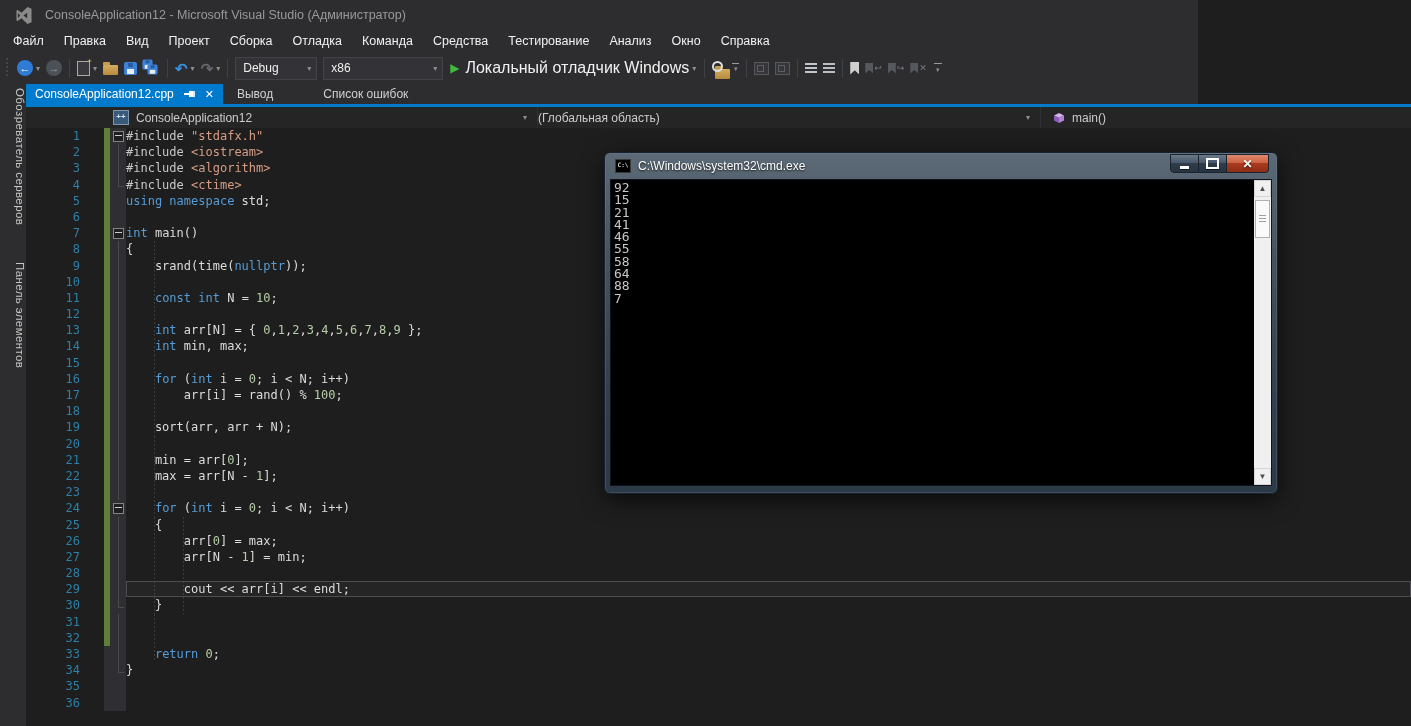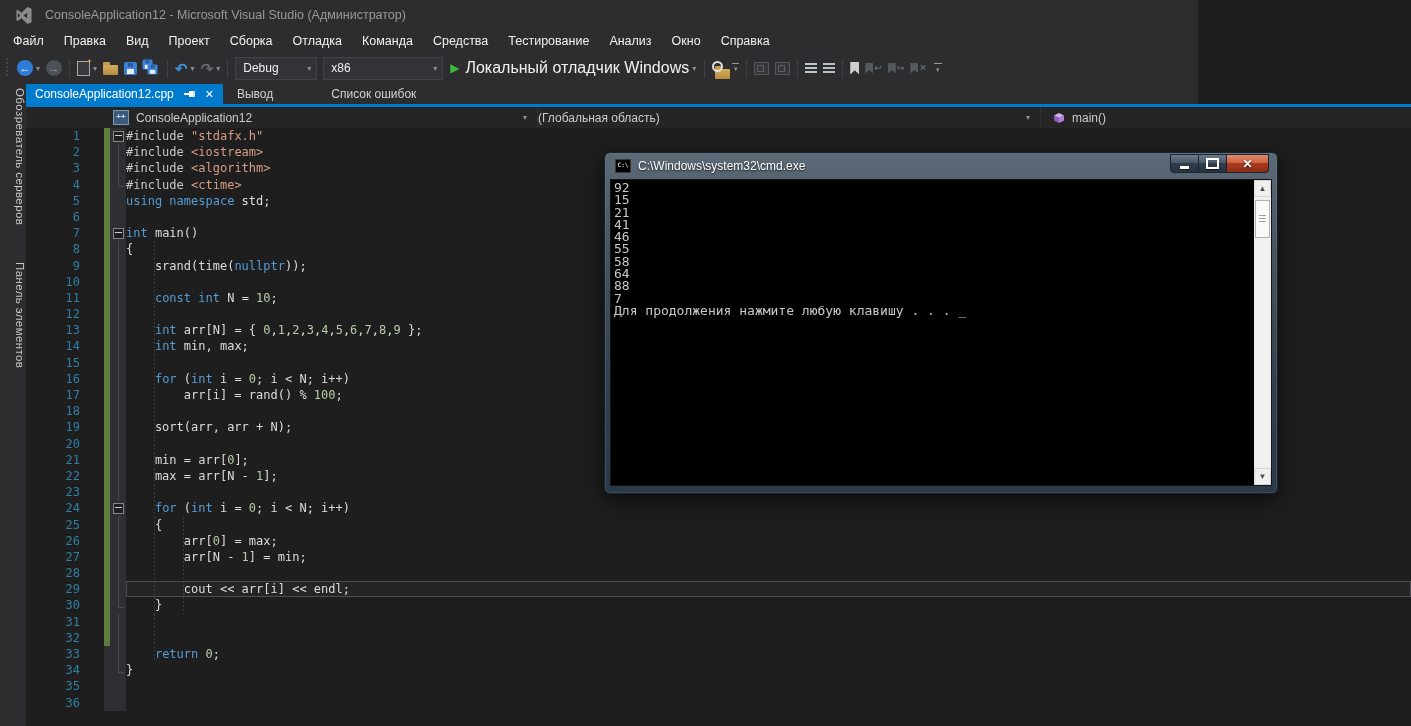--- a/index.html
+++ b/index.html
@@ -266,21 +266,21 @@
         </div>
     </div>
   </div>
 
   <div id="tabstrip">
     <div id="activetab">
       <span>ConsoleApplication12.cpp</span>
       <span class="pin"></span>
       <span class="tclose">✕</span>
     </div>
-    <div id="othertabs" style="display: flex; gap: 8px;">
+    <div id="othertabs" style="display: flex;">
         <div class="othertab">Вывод</div>
         <div class="othertab">Список ошибок</div>
       </div>
   </div>
   <div id="accentline"></div>
 
   <div id="navbar">
     <div class="nbsec" id="nb1">
       <span class="cppicon">++</span>
       <span>ConsoleApplication12</span>
@@ -717,21 +717,20 @@
         <div class="cline">92</div>
           <div class="cline">15</div>
           <div class="cline">21</div>
           <div class="cline">41</div>
           <div class="cline">46</div>
           <div class="cline">55</div>
           <div class="cline">58</div>
           <div class="cline">64</div>
           <div class="cline">88</div>
           <div class="cline">7</div>
-          <div class="cline" id="promptline"><span>Для продолжения нажмите любую клавишу . . . </span><span>_</span></div>
       </div>
       <div id="cscroll">
         <div class="sarrow up">▲</div>
         <div id="sthumb"></div>
         <div class="sarrow dn">▼</div>
       </div>
     </div>
   </div>
 
 </div>

